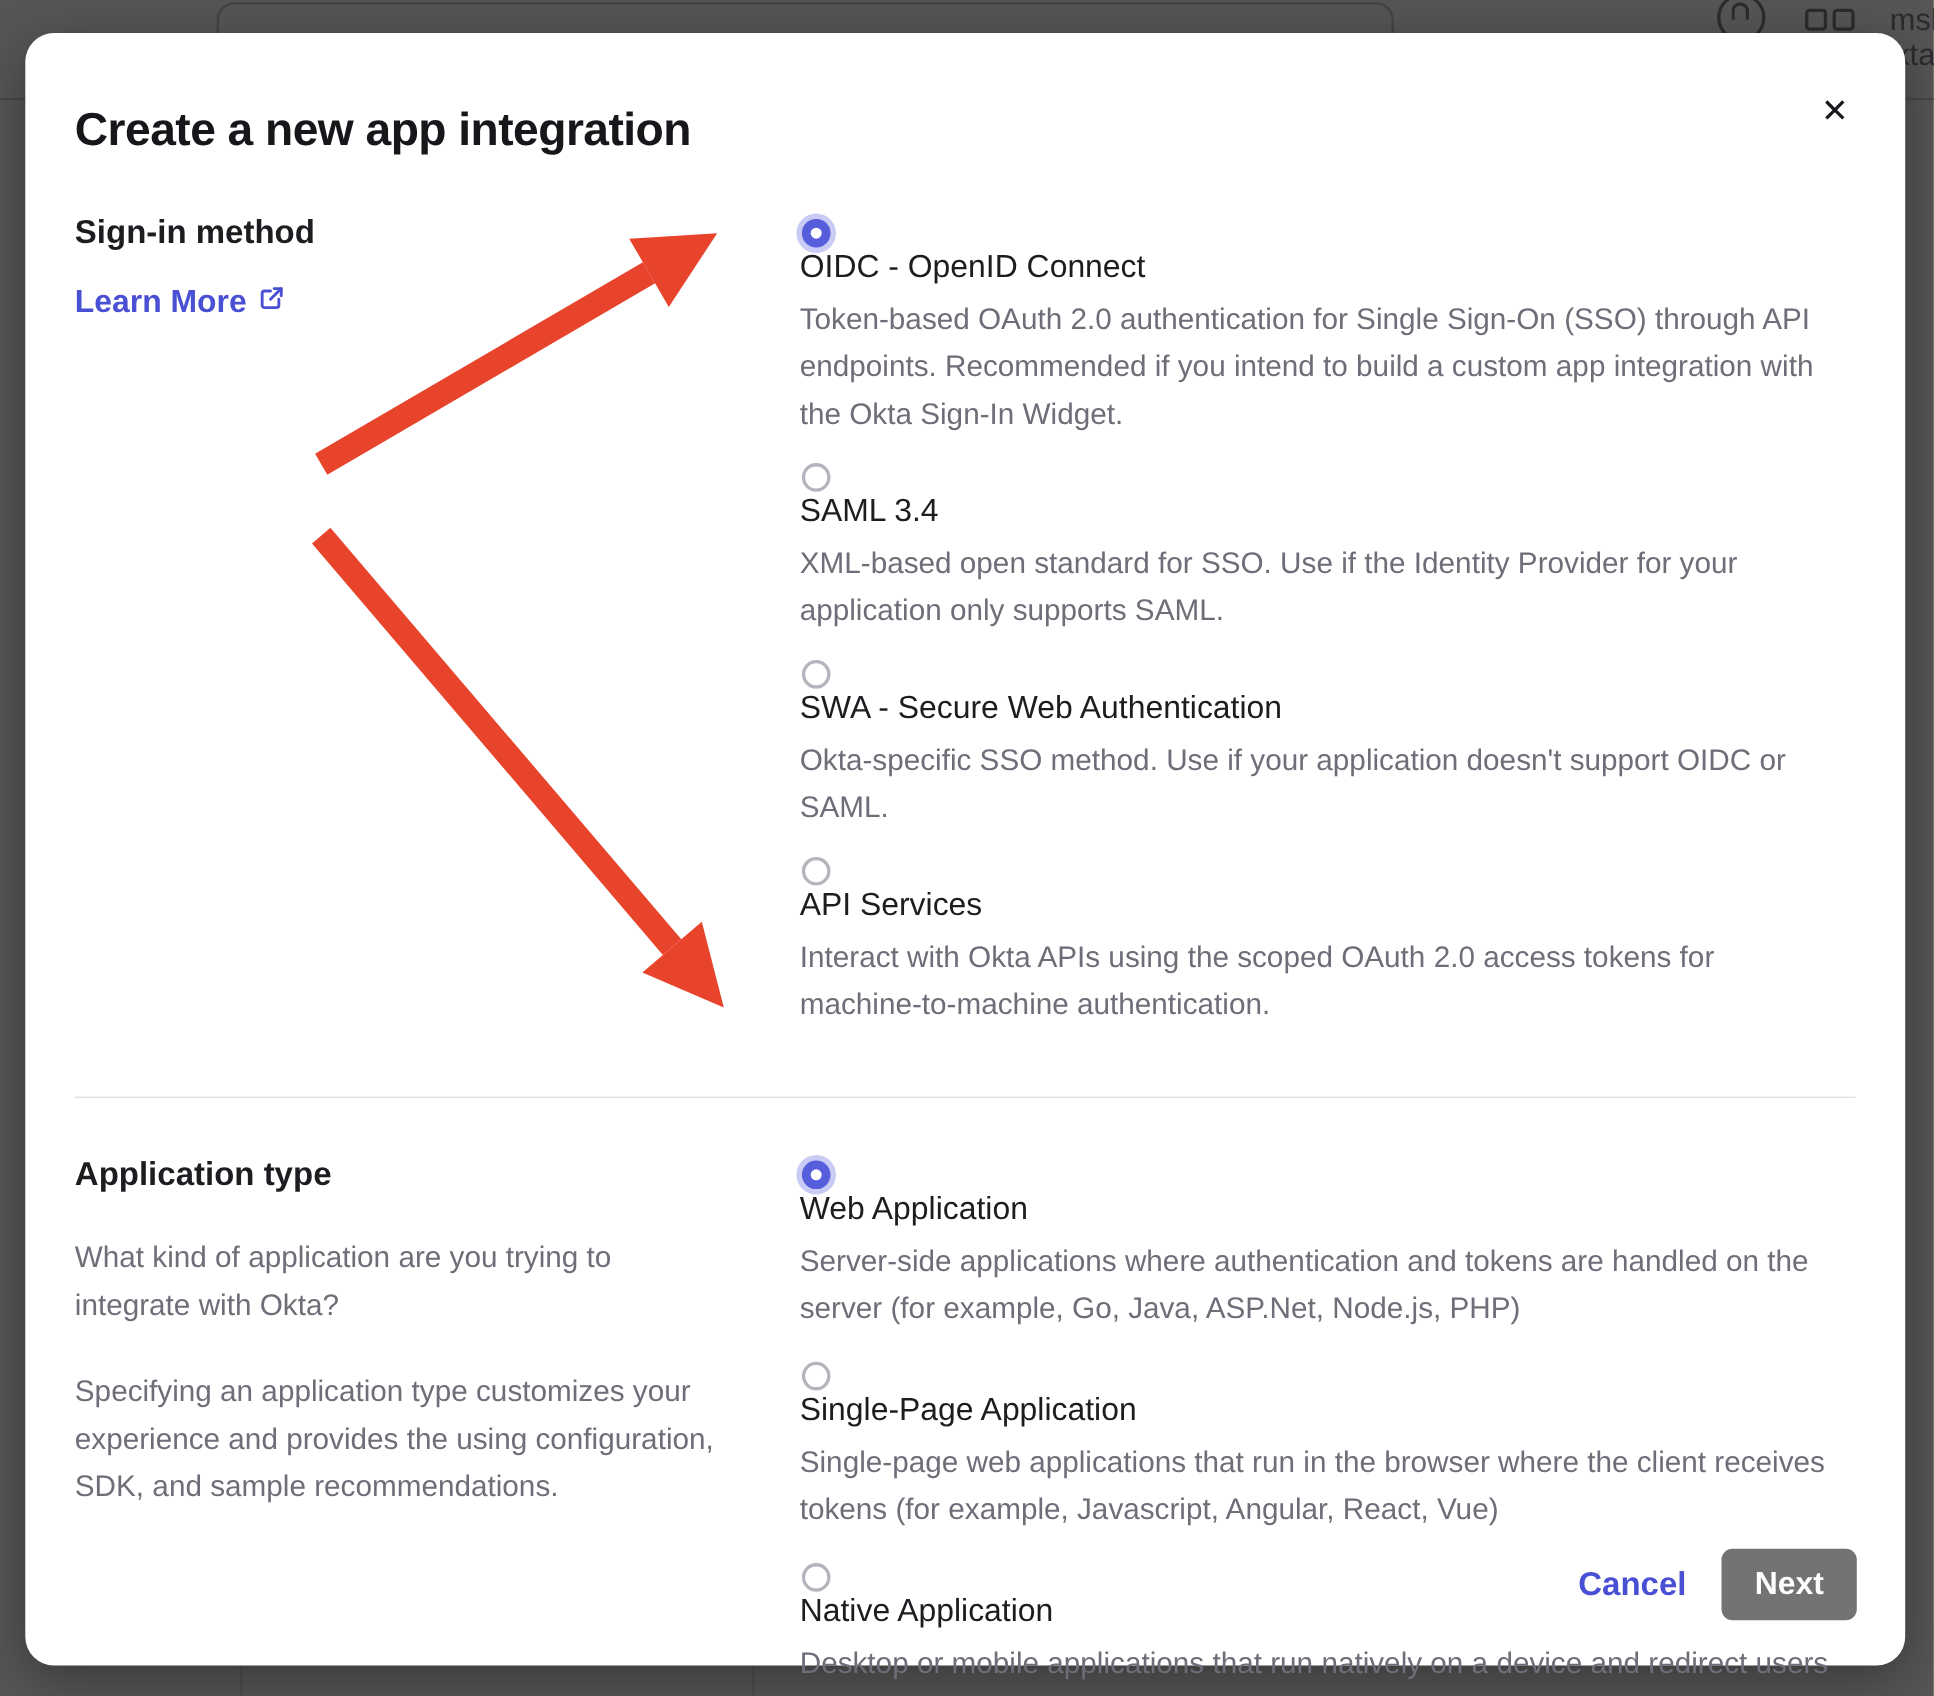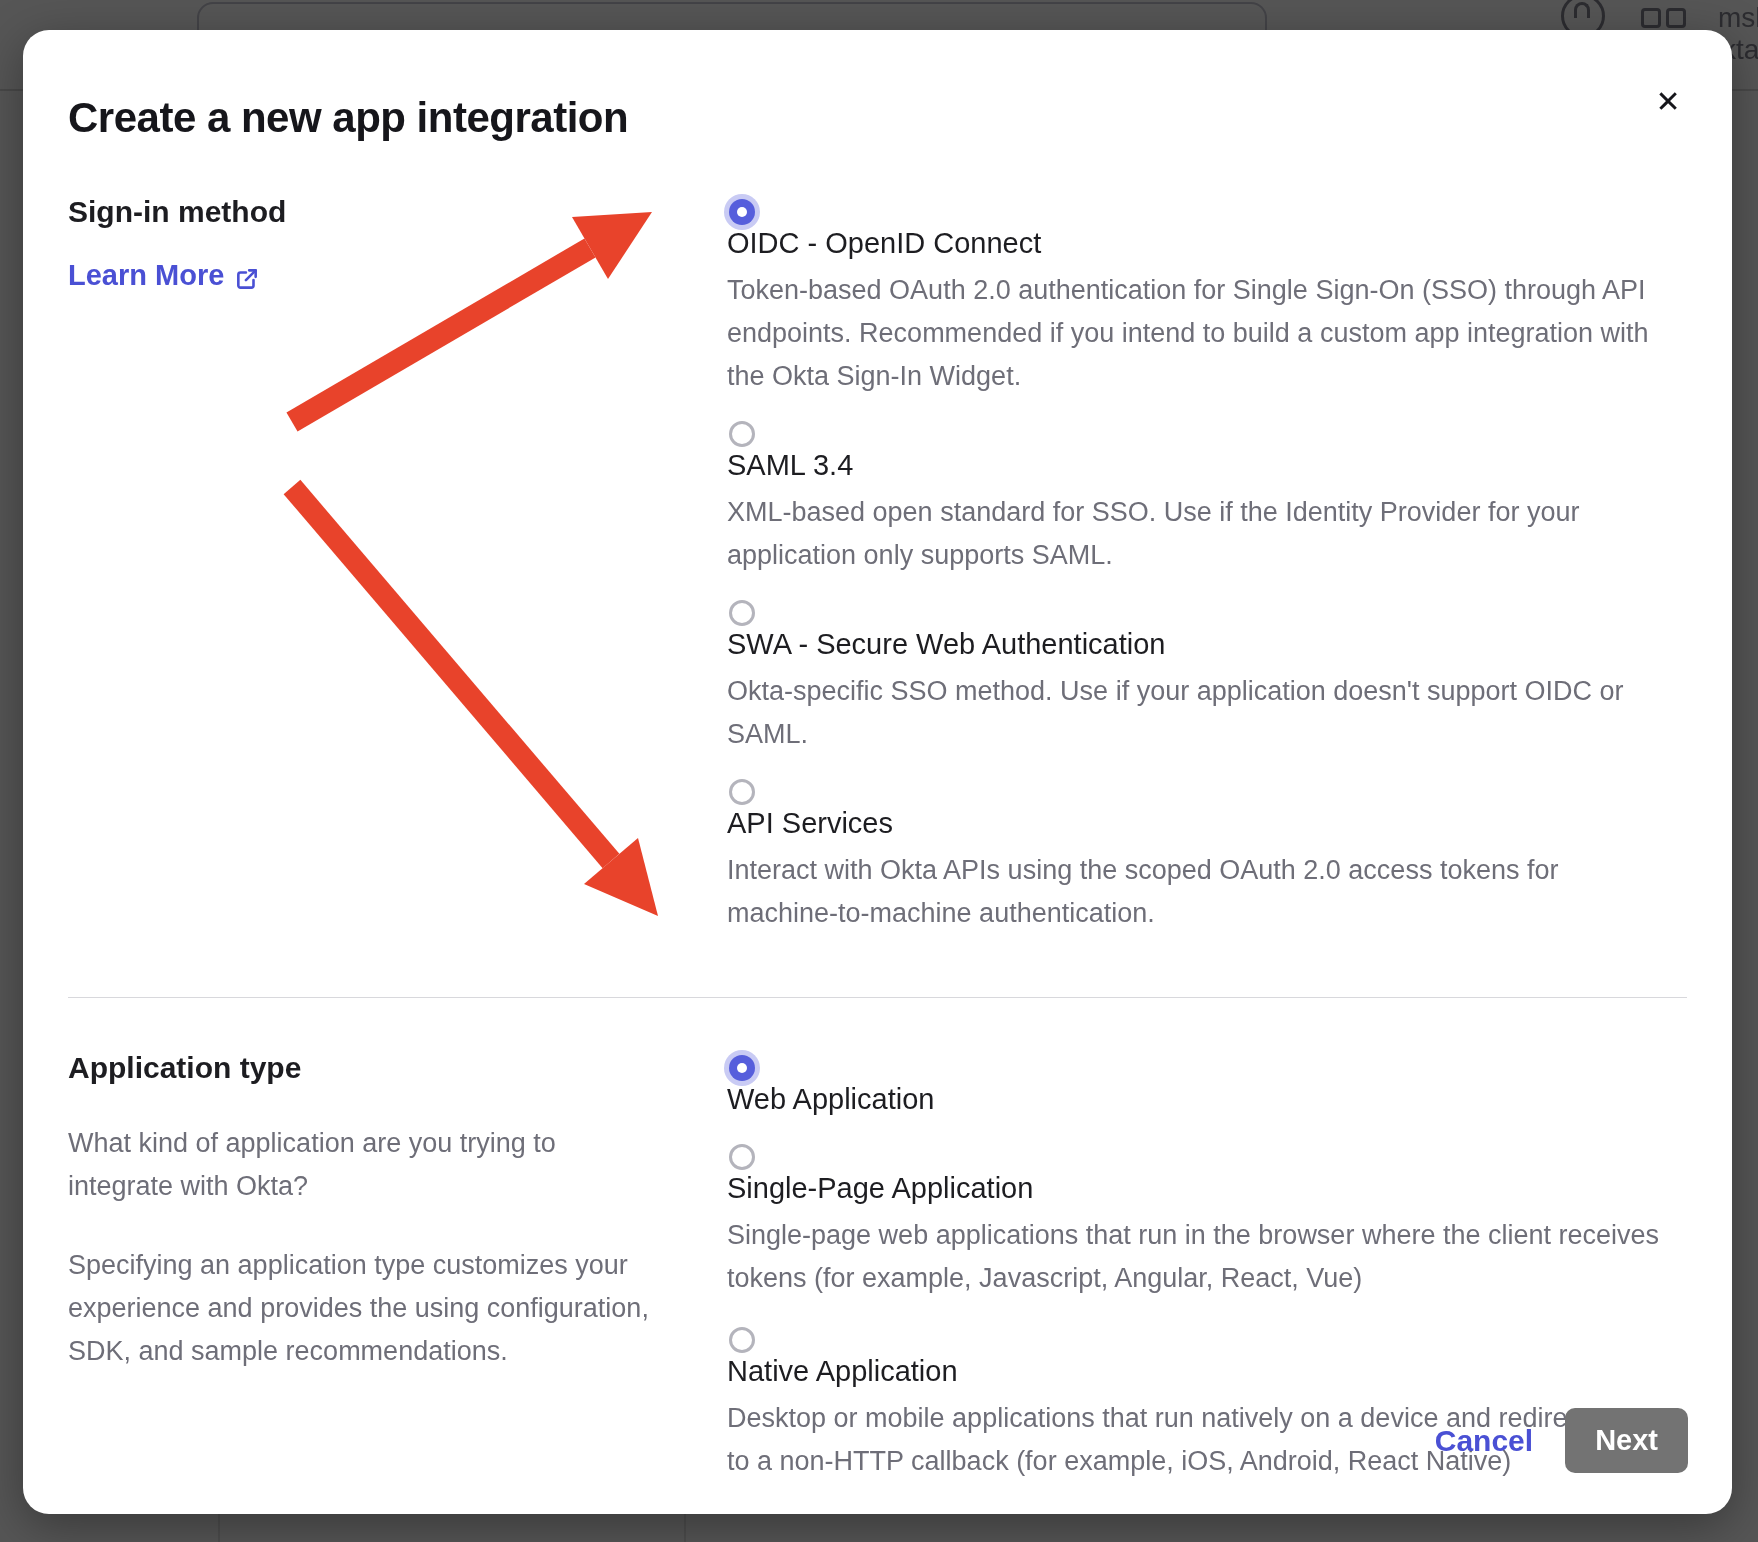--- a/index.html
+++ b/index.html
@@ -44,21 +44,21 @@
   }
   .modal-title{
     margin:0;padding-top:64px;
     font-size:42px;font-weight:700;color:#16161b;letter-spacing:-0.5px;
   }
   .section{display:flex;align-items:flex-start;margin-top:52px;}
   .col-left{width:600px;flex:0 0 600px;margin-right:59px;}
   .col-right{flex:1 1 auto;max-width:960px;}
   .sec-heading{font-size:30px;font-weight:700;color:#1d1d21;line-height:36px;margin:0;}
   .learn-more{
-    display:inline-flex;align-items:flex-end;gap:10px;margin-top:28px;
+    display:inline-flex;align-items:flex-start;gap:10px;margin-top:28px;
     color:#4a50d4;font-size:29px;font-weight:700;text-decoration:none;line-height:34px;
   }
   .ext-icon svg{display:block;}
   .left-para{font-size:27px;line-height:43px;color:#6e6e78;margin:36px 0 0 0;}
 
   
   .opt{display:flex;align-items:flex-start;flex-direction:column;}
   .sec1 .opt{margin-bottom:18px;}
   .sec2 .opt{margin-bottom:22px;}
   .opt:last-child{margin-bottom:0;}
@@ -176,20 +176,21 @@
     <div class="col-left">
       <div class="sec-heading">Application type</div>
       <p class="left-para">What kind of application are you trying to integrate with Okta?</p>
       <p class="left-para">Specifying an application type customizes your experience and provides the using configuration, SDK, and sample recommendations.</p>
     </div>
     <div class="col-right">
       <div class="opt">
         <div class="radio selected" role="radio" aria-checked="true"></div>
         <div class="opt-text">
           <div class="opt-label">Web Application</div>
+          <div class="opt-desc">Server-side applications where authentication and tokens are handled on the server (for example, Go, Java, ASP.Net, Node.js, PHP)</div>
         </div>
       </div>
       <div class="opt">
         <div class="radio" role="radio" aria-checked="false"></div>
         <div class="opt-text">
           <div class="opt-label">Single-Page Application</div>
           <div class="opt-desc">Single-page web applications that run in the browser where the client receives tokens (for example, Javascript, Angular, React, Vue)</div>
         </div>
       </div>
       <div class="opt">

